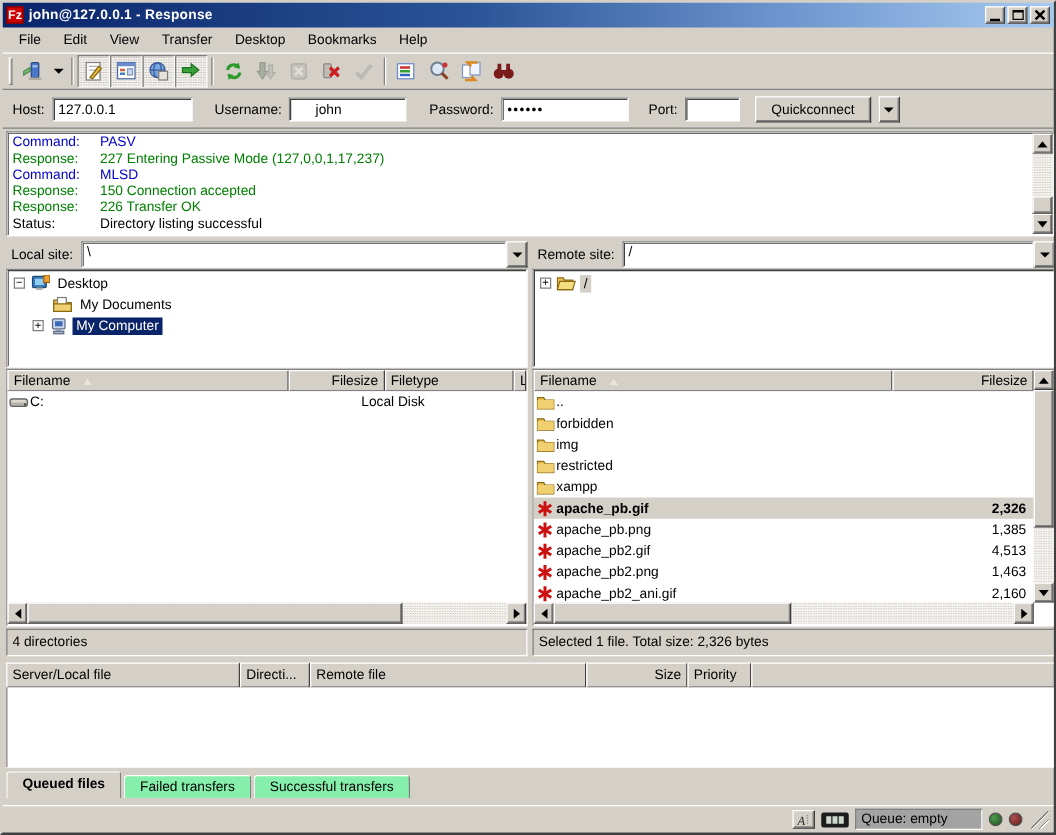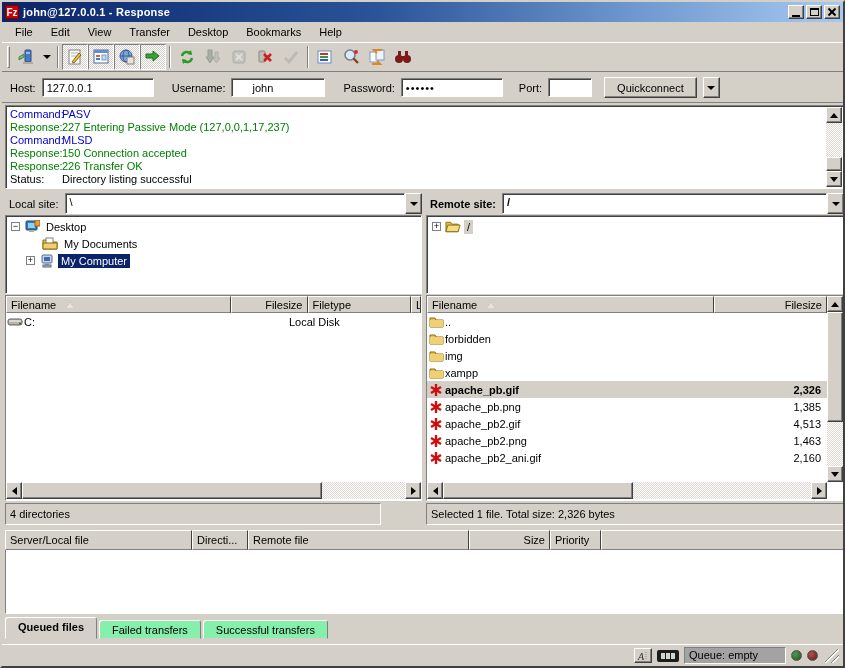--- a/index.html
+++ b/index.html
@@ -48,21 +48,21 @@
   .qcbar { position:absolute; left:0; top:71px; right:0; height:30px; display:flex; align-items:center; gap:6px; padding-left:8px;
     border-bottom:1px solid #808080; }
   .tfield { height:19px; background:#fff; border:1px solid; border-color:#808080 #fff #fff #808080;
     box-shadow:inset 1px 1px 0 #404040; padding:2px 4px; font-size:11px; }
   .qc-btn { height:21px; padding:2px 12px; font-size:11px; display:flex; align-items:center; }
   .qc-arrow { width:17px; height:21px; display:flex; align-items:center; justify-content:center; }
   .arrow-down { width:0; height:0; border-left:4px solid transparent; border-right:4px solid transparent; border-top:4px solid #000; }
   
   .log { position:absolute; left:3px; top:103px; width:839px; height:84px; background:#fff; overflow:hidden; }
   .log-line { display:flex; height:13px; line-height:13px; white-space:nowrap; }
-  .log-label { width:56px; padding-left:4px; flex:none; }
+  .log-label { width:74px; padding-left:4px; flex:none; }
   .log-line[data-type="command"] { color:#0000c8; }
   .log-line[data-type="response"] { color:#008000; }
   .log-line[data-type="status"] { color:#000; }
   
   .sb-btn { width:16px; height:16px; display:flex; align-items:center; justify-content:center; font-size:7px; color:#000; flex:none; }
   .sb-track { background:repeating-conic-gradient(#ffffff 0% 25%, #dcd8d0 25% 50%) 0 0/2px 2px; }
   .sb-thumb { background:#d4d0c8; }
   .vscroll { position:absolute; width:16px; display:flex; flex-direction:column; }
   .vscroll .sb-track { flex:1; position:relative; }
   .hscroll { display:flex; height:17px; align-items:stretch; }
@@ -326,21 +326,21 @@
   <div class="site-row" style="left:3px; width:417px;">
     <span class="site-label">Local site:</span>
     <div class="combo">
       <div class="combo-value">\</div>
       <div class="combo-btn raised">
           <div class="arrow-down"></div>
         </div>
     </div>
   </div>
 
-  <div class="site-row" style="left:424px; width:418px;font-weight:bold;">
+  <div class="site-row" style="left:424px; width:418px;">
     <span class="site-label">Remote site:</span>
     <div class="combo">
       <div class="combo-value">/</div>
       <div class="combo-btn raised">
           <div class="arrow-down"></div>
         </div>
     </div>
   </div>
 
   <div class="tree sunken" style="left:3px; width:417px;">
@@ -477,20 +477,30 @@
         <span class="fname" style="flex:1">img</span>
         <span class="fsize" style="width:100px"></span>
       </div>
       <div class="lrow">
         <span class="fico">
             <svg width="15" height="12" viewBox="0 0 15 12">
               <path d="M1 2 h5 l1 2 h7 v7 h-13 z" fill="#e8c050" stroke="#8a6a10"></path>
               <path d="M1 4 h13 v7 h-13 z" fill="#f0d070"></path>
             </svg>
           </span>
+        <span class="fname" style="flex:1">restricted</span>
+        <span class="fsize" style="width:100px"></span>
+      </div>
+      <div class="lrow">
+        <span class="fico">
+            <svg width="15" height="12" viewBox="0 0 15 12">
+              <path d="M1 2 h5 l1 2 h7 v7 h-13 z" fill="#e8c050" stroke="#8a6a10"></path>
+              <path d="M1 4 h13 v7 h-13 z" fill="#f0d070"></path>
+            </svg>
+          </span>
         <span class="fname" style="flex:1">xampp</span>
         <span class="fsize" style="width:100px"></span>
       </div>
       <div class="lrow sel">
         <span class="fico">
             <svg width="14" height="14" viewBox="0 0 14 14">
               <g stroke="#cc1010" stroke-width="2.4">
                 <line x1="7" y1="1" x2="7" y2="13"></line>
                 <line x1="2" y1="4" x2="12" y2="10"></line>
                 <line x1="12" y1="4" x2="2" y2="10"></line>
@@ -570,21 +580,21 @@
         </div>
       <div class="sb-track">
           <div class="sb-thumb raised" style="position:absolute; top:0; bottom:0; left:0; width:190px;"></div>
         </div>
       <div class="sb-btn raised">
           <div class="tri-rt"></div>
         </div>
     </div>
   </div>
 
-  <div class="pane-status" style="left:3px; width:376px;">
+  <div class="pane-status" style="left:3px; width:417px;">
     <div class="inner">
         <span>4 directories</span>
       </div>
   </div>
   <div class="pane-status" style="left:424px; width:418px;">
     <div class="inner">
         <span>Selected 1 file. Total size: 2,326 bytes</span>
       </div>
   </div>
 

